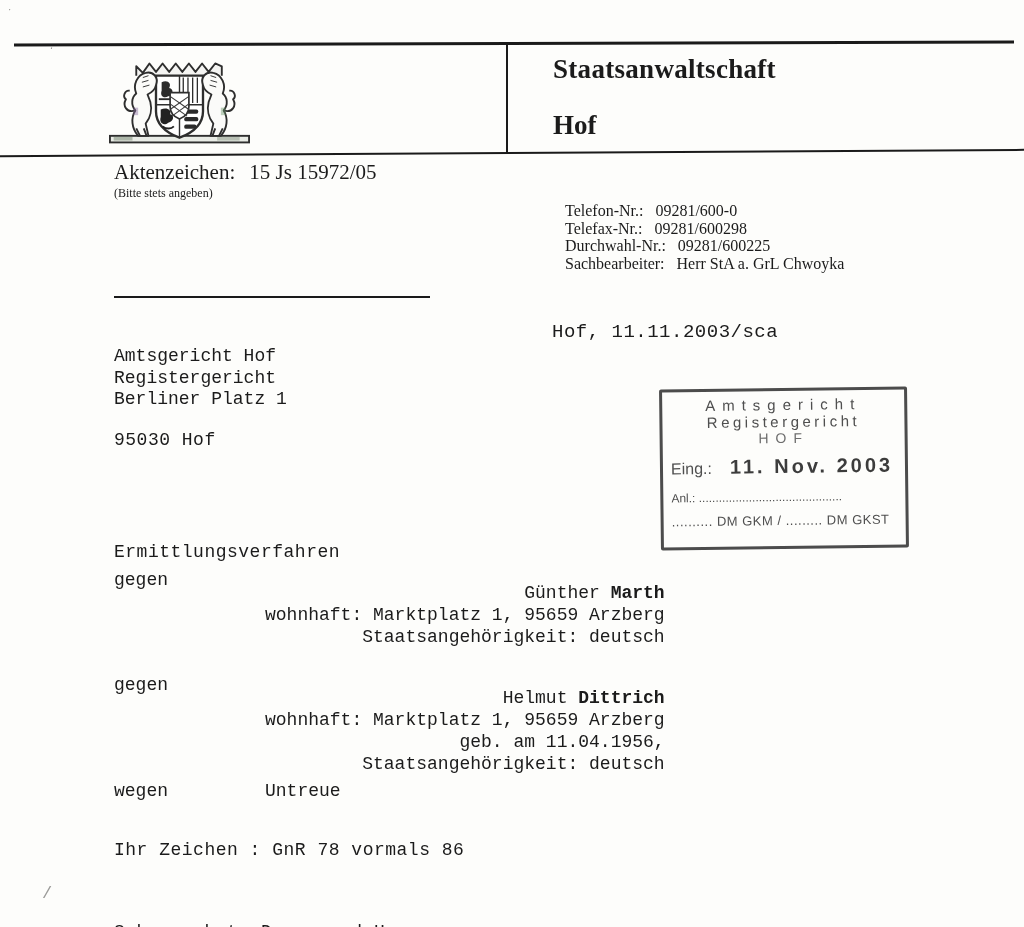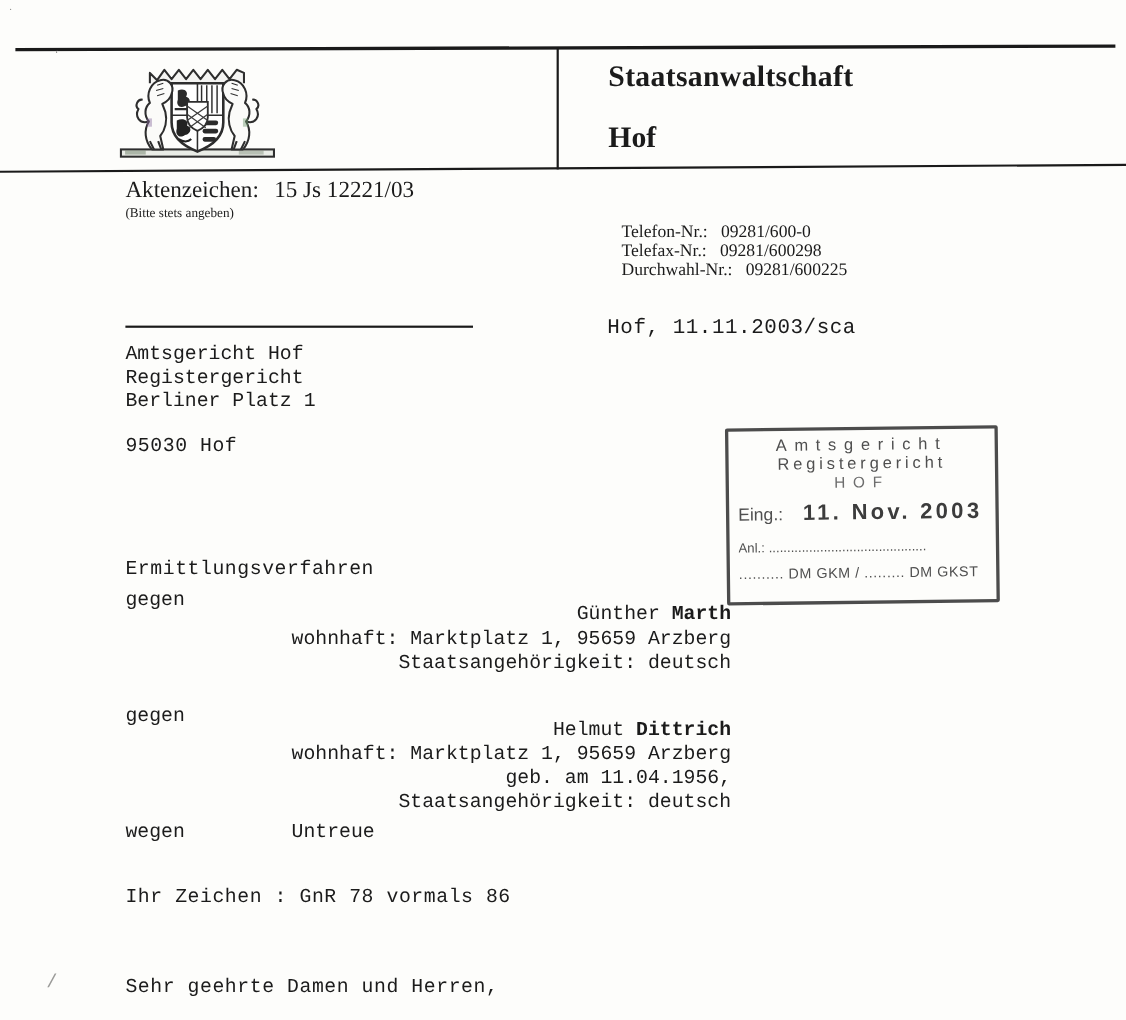--- a/index.html
+++ b/index.html
@@ -3,21 +3,21 @@
 <meta charset="utf-8">
 <style>
   html,body{margin:0;padding:0;background:#e9e9e7;}
   .page{
     position:relative;width:1024px;height:927px;margin:0 auto;
     background:#fdfdfb;overflow:hidden;
     font-family:"Liberation Serif","DejaVu Serif",serif;
     color:#1b1b1b;
   }
   .abs{position:absolute;}
-  .mono{font-family:"Liberation Mono","DejaVu Sans Mono",monospace;}
+  .mono{font-family:"Liberation Mono","DejaVu Sans Mono",monospace;margin-top:34px;}
   .sans{font-family:"Liberation Sans","DejaVu Sans",sans-serif;}
 
   .rule{background:#1a1a1a;}
   .top-rule{left:14px;top:42px;width:1000px;height:3px;transform:rotate(-0.18deg);}
   .header-vline{left:506px;top:44px;width:2px;height:110px;}
   .mid-rule{left:0px;top:152px;width:1024px;height:2px;transform:rotate(-0.35deg);}
 
   .office-name{left:553px;top:54px;font-size:27px;font-weight:700;letter-spacing:0.3px;}
   .office-city{left:553px;top:110px;font-size:27px;font-weight:700;}
 
@@ -141,33 +141,36 @@
         </g>
         <rect x="31" y="56" width="5" height="8" fill="#6f9a6f" opacity="0.45"></rect>
       </g>
     </svg>
   </div>
 
   <div class="abs office-name">Staatsanwaltschaft</div>
   <div class="abs office-city">Hof</div>
 
   <div class="abs aktenzeichen">
-    <span>Aktenzeichen:</span><span class="val">15 Js 12221/03</span>
+    <span>Aktenzeichen:</span><span class="val">15 Js 15972/05</span>
   </div>
   <div class="abs aktenzeichen-note">(Bitte stets angeben)</div>
 
   <div class="abs contact">
     <div class="row">
       <span class="lbl">Telefon-Nr.:</span><span class="val">09281/600-0</span>
     </div>
     <div class="row">
       <span class="lbl">Telefax-Nr.:</span><span class="val">09281/600298</span>
     </div>
     <div class="row">
       <span class="lbl">Durchwahl-Nr.:</span><span class="val">09281/600225</span>
+    </div>
+    <div class="row">
+      <span class="lbl">Sachbearbeiter:</span><span class="val">Herr StA a. GrL Chwoyka</span>
     </div>
   </div>
 
   <div class="abs sender-underline"></div>
 
   <div class="abs mono dateline">Hof, 11.11.2003/sca</div>
 
   <div class="abs mono recipient">
     <div>Amtsgericht Hof</div>
     <div>Registergericht</div>

